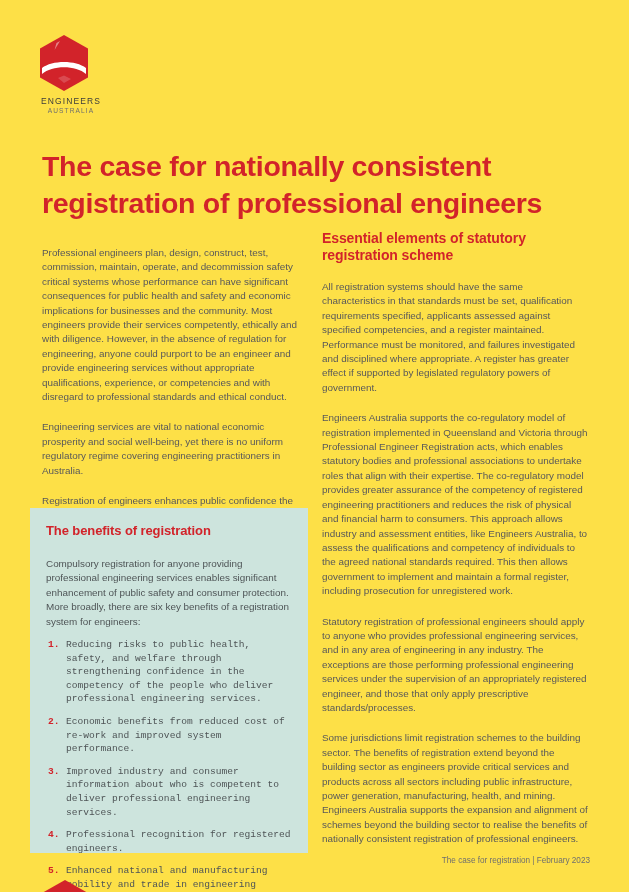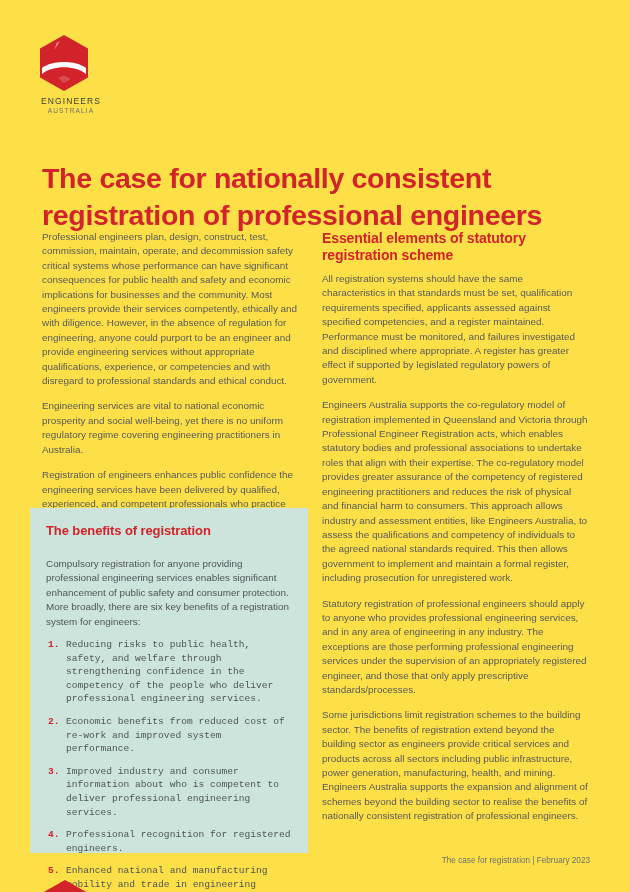--- a/index.html
+++ b/index.html
@@ -54,21 +54,21 @@
     color: #6f6f6e;
     font-weight: 400;
     line-height: 9px;
     display: block;
   }
 
   
   .doc-title {
     position: absolute;
     left: 42px;
-    top: 144px;
+    top: 132px;
     width: 548px;
     color: #d2232a;
     font-size: 28.5px;
     line-height: 37px;
     font-weight: bold;
     letter-spacing: -0.3px;
     margin-top: 16px;
   }
 
   
@@ -77,21 +77,21 @@
     top: 230px;
     width: 266px;
   }
   .col-left { left: 42px; }
   .col-right { left: 322px; }
 
   .body-text {
     font-size: 9.9px;
     line-height: 14.4px;
     color: #58585a;
-    margin: 0 0 11px 0;
+    margin: 16px 0 11px 0;
     text-align: left;
   }
   .body-text:last-child { margin-bottom: 0; }
 
   .section-head {
     color: #d2232a;
     font-size: 14px;
     line-height: 17px;
     font-weight: bold;
     margin: 0 0 8px 0;

